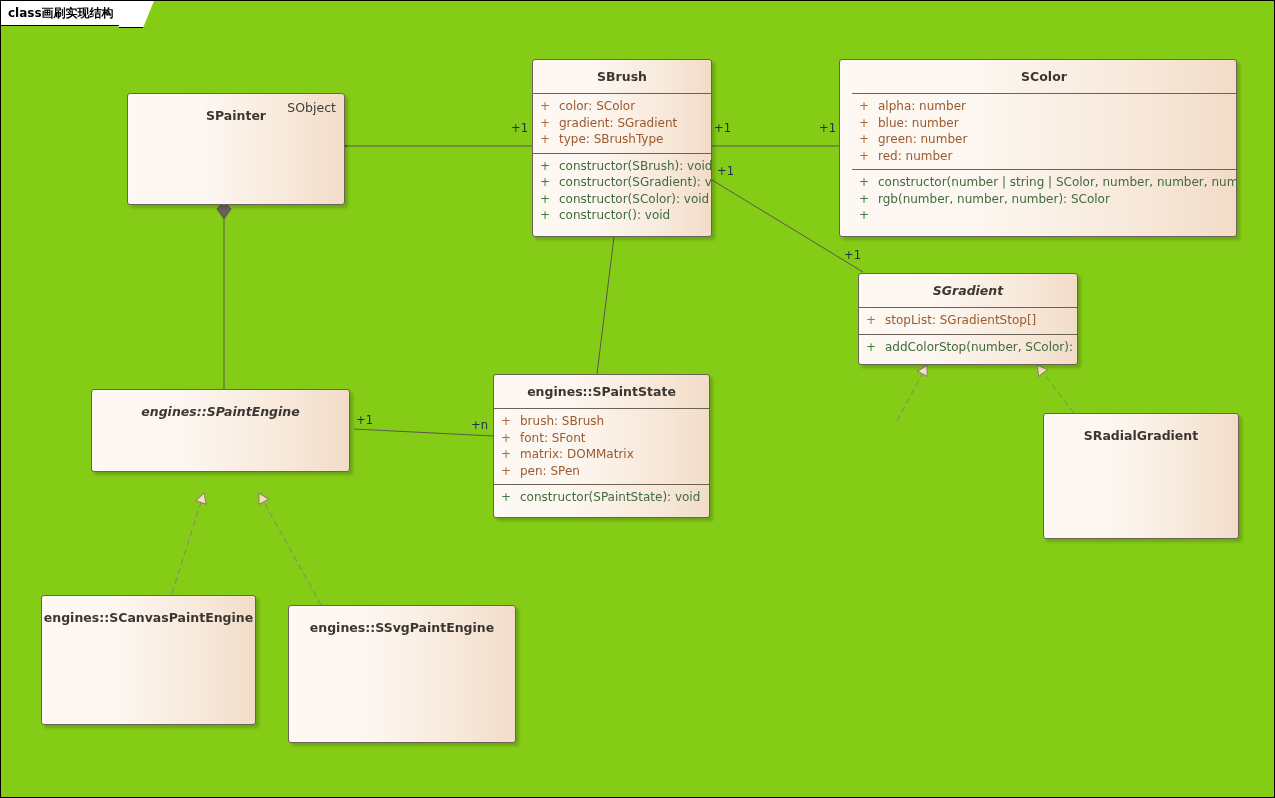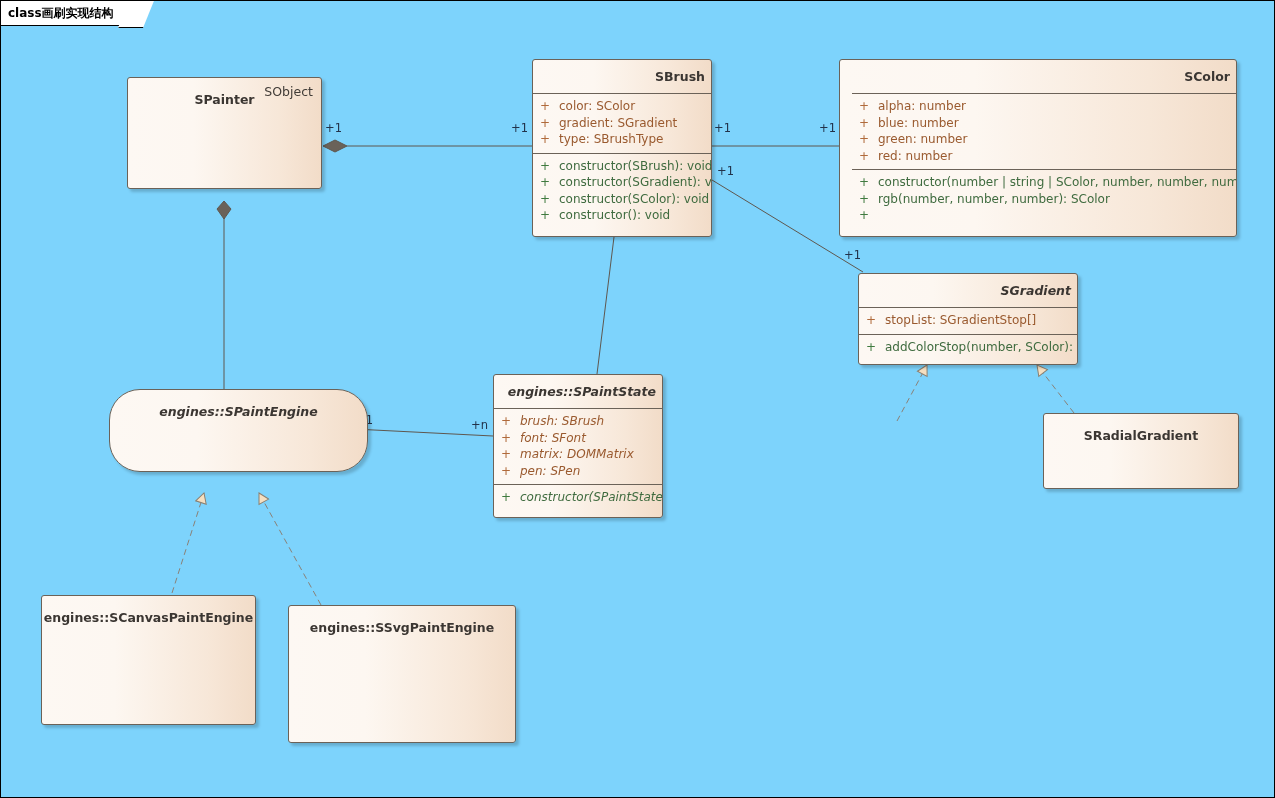--- a/index.html
+++ b/index.html
@@ -1,20 +1,20 @@
 <!DOCTYPE html>
 <html><head>
 <meta charset="utf-8">
 <style>
   html,body{margin:0;padding:0;background:#ffffff;}
   body{
     font-family:"DejaVu Sans","Liberation Sans",sans-serif;
     width:1275px;height:798px;overflow:hidden;
   }
-  #canvas{position:relative;width:1275px;height:798px;background:#7dd3fc;
+  #canvas{position:relative;width:1275px;height:798px;background:#84cc16;
     border:1px solid #000;box-sizing:border-box;}
 
   
   .frame-tab{
     position:absolute;left:0;top:0;height:25px;width:142px;
     box-sizing:border-box;
     border-right:1px solid #000;border-bottom:1px solid #000;
     background:#fff;
   }
   .frame-tab .tab-label{
@@ -37,21 +37,21 @@
 
   
   .uml{
     position:absolute;box-sizing:border-box;
     border:1px solid #6b6258;border-radius:3px;
     background:linear-gradient(to right,#fdf8f3 0%,#fdf7f1 34%,#f7e7d8 78%,#f2dcc8 100%);
     box-shadow:3px 3px 3px rgba(0,0,0,0.18);
     overflow:hidden;
   }
   .uml .title{
-    text-align:right;font-weight:bold;font-size:12.5px;color:#3b3632;
+    text-align:center;font-weight:bold;font-size:12.5px;color:#3b3632;
     padding:9px 6px 9px 6px;position:relative;
     font-family:"DejaVu Sans","Liberation Sans",sans-serif;
   }
   .uml.has-sections .title{border-bottom:1px solid #6b6258;}
   .uml .title.italic{font-style:italic;}
   .uml .stereo{
     position:absolute;right:8px;top:6px;
     font-weight:normal;font-size:12.5px;color:#413c37;
   }
   .sect{border-bottom:1px solid #6b6258;padding:4px 0 5px 0;}
@@ -137,21 +137,21 @@
 
   <div class="mult" style="left:324px;top:120px;">+1</div>
   <div class="mult" style="left:510px;top:120px;">+1</div>
   <div class="mult" style="left:713px;top:120px;">+1</div>
   <div class="mult" style="left:818px;top:120px;">+1</div>
   <div class="mult" style="left:716px;top:163px;">+1</div>
   <div class="mult" style="left:843px;top:247px;">+1</div>
   <div class="mult" style="left:355px;top:412px;">+1</div>
   <div class="mult" style="left:470px;top:417px;">+n</div>
 
-  <div class="uml plain" style="left:126px;top:76px;width:195px;height:112px;">
+  <div class="uml plain" style="left:126px;top:92px;width:218px;height:112px;">
     <div class="title">SPainter</div>
     <div class="stereo">SObject</div>
   </div>
 
   <div class="uml has-sections" style="left:531px;top:58px;width:180px;height:178px;">
     <div class="title">SBrush</div>
     <div class="sect">
       <div class="row attr">
           <span class="vis">+</span>
           <span class="txt">color: SColor</span>
@@ -229,21 +229,21 @@
         </div>
     </div>
     <div class="sect last">
       <div class="row op">
           <span class="vis">+</span>
           <span class="txt">addColorStop(number, SColor): void</span>
         </div>
     </div>
   </div>
 
-  <div class="uml has-sections" style="left:492px;top:373px;width:170px;height:144px;font-style:italic;">
+  <div class="uml has-sections" style="left:492px;top:373px;width:217px;height:144px;">
     <div class="title">engines::SPaintState</div>
     <div class="sect">
       <div class="row attr">
           <span class="vis">+</span>
           <span class="txt">brush: SBrush</span>
         </div>
       <div class="row attr">
           <span class="vis">+</span>
           <span class="txt">font: SFont</span>
         </div>
@@ -257,30 +257,30 @@
         </div>
     </div>
     <div class="sect last">
       <div class="row op">
           <span class="vis">+</span>
           <span class="txt">constructor(SPaintState): void</span>
         </div>
     </div>
   </div>
 
-  <div class="uml plain" style="left:108px;top:388px;width:259px;height:83px;border-radius:31px;">
+  <div class="uml plain" style="left:90px;top:388px;width:259px;height:83px;">
     <div class="title italic">engines::SPaintEngine</div>
   </div>
 
   <div class="uml plain" style="left:40px;top:594px;width:215px;height:130px;">
     <div class="title">engines::SCanvasPaintEngine</div>
   </div>
 
   <div class="uml plain" style="left:287px;top:604px;width:228px;height:138px;">
     <div class="title">engines::SSvgPaintEngine</div>
   </div>
 
 
-  <div class="uml plain" style="left:1042px;top:412px;width:196px;height:76px;">
+  <div class="uml plain" style="left:1042px;top:412px;width:196px;height:126px;">
     <div class="title">SRadialGradient</div>
   </div>
 
 </div>
 
 </body></html>

